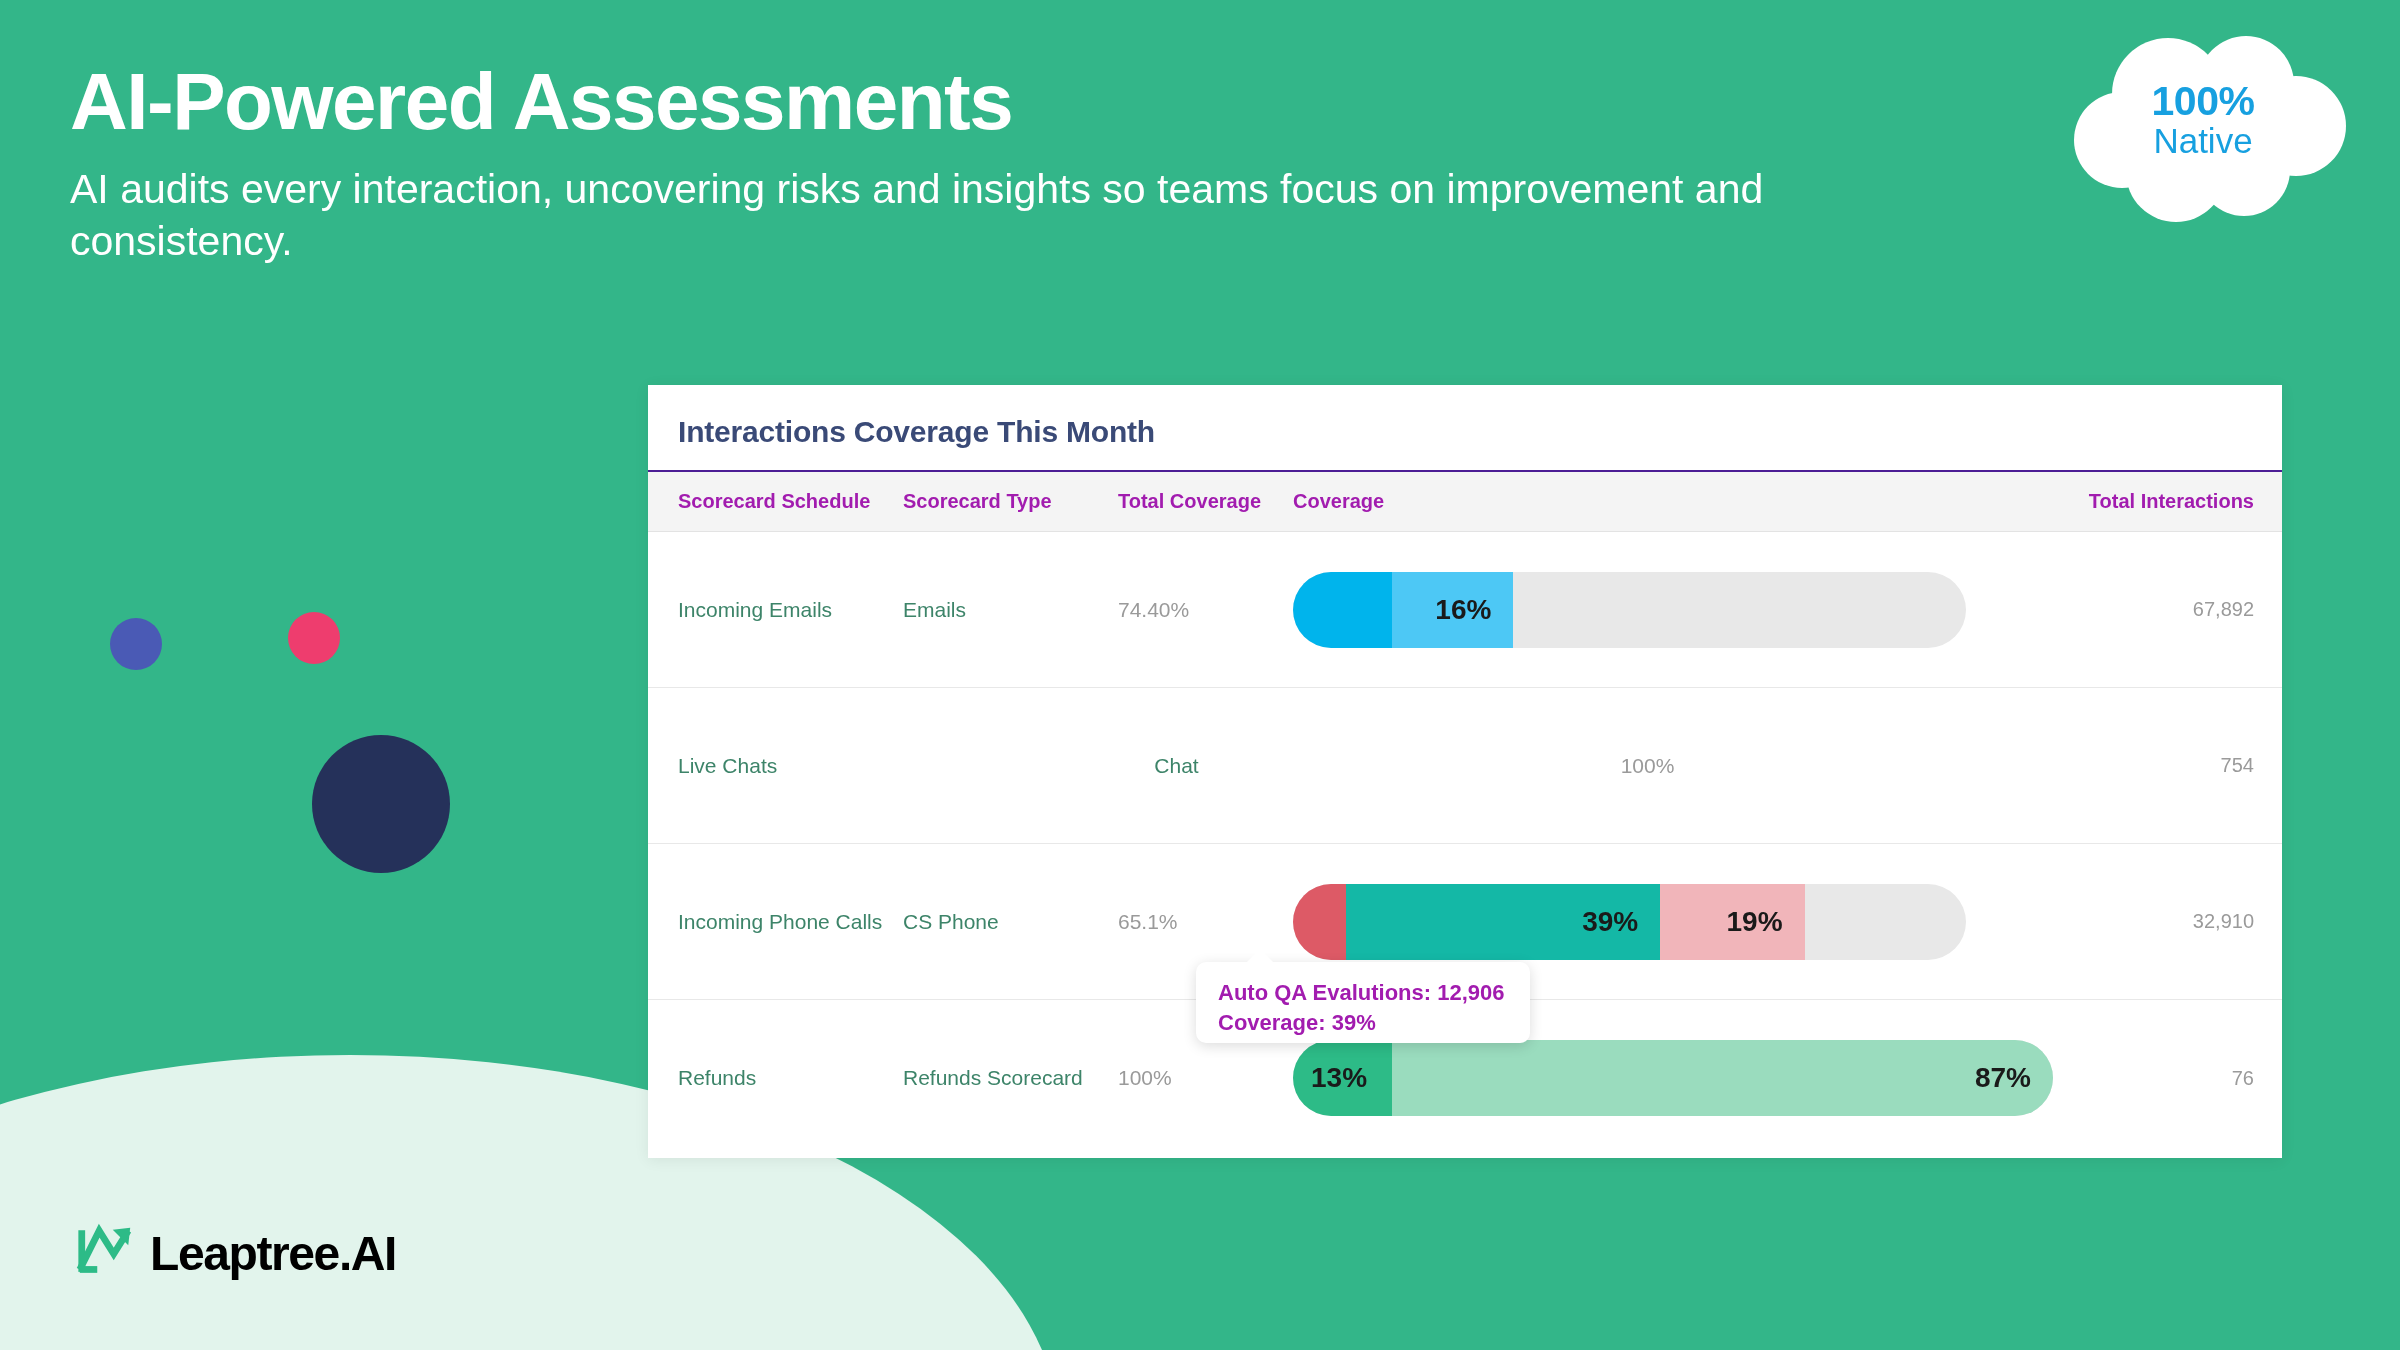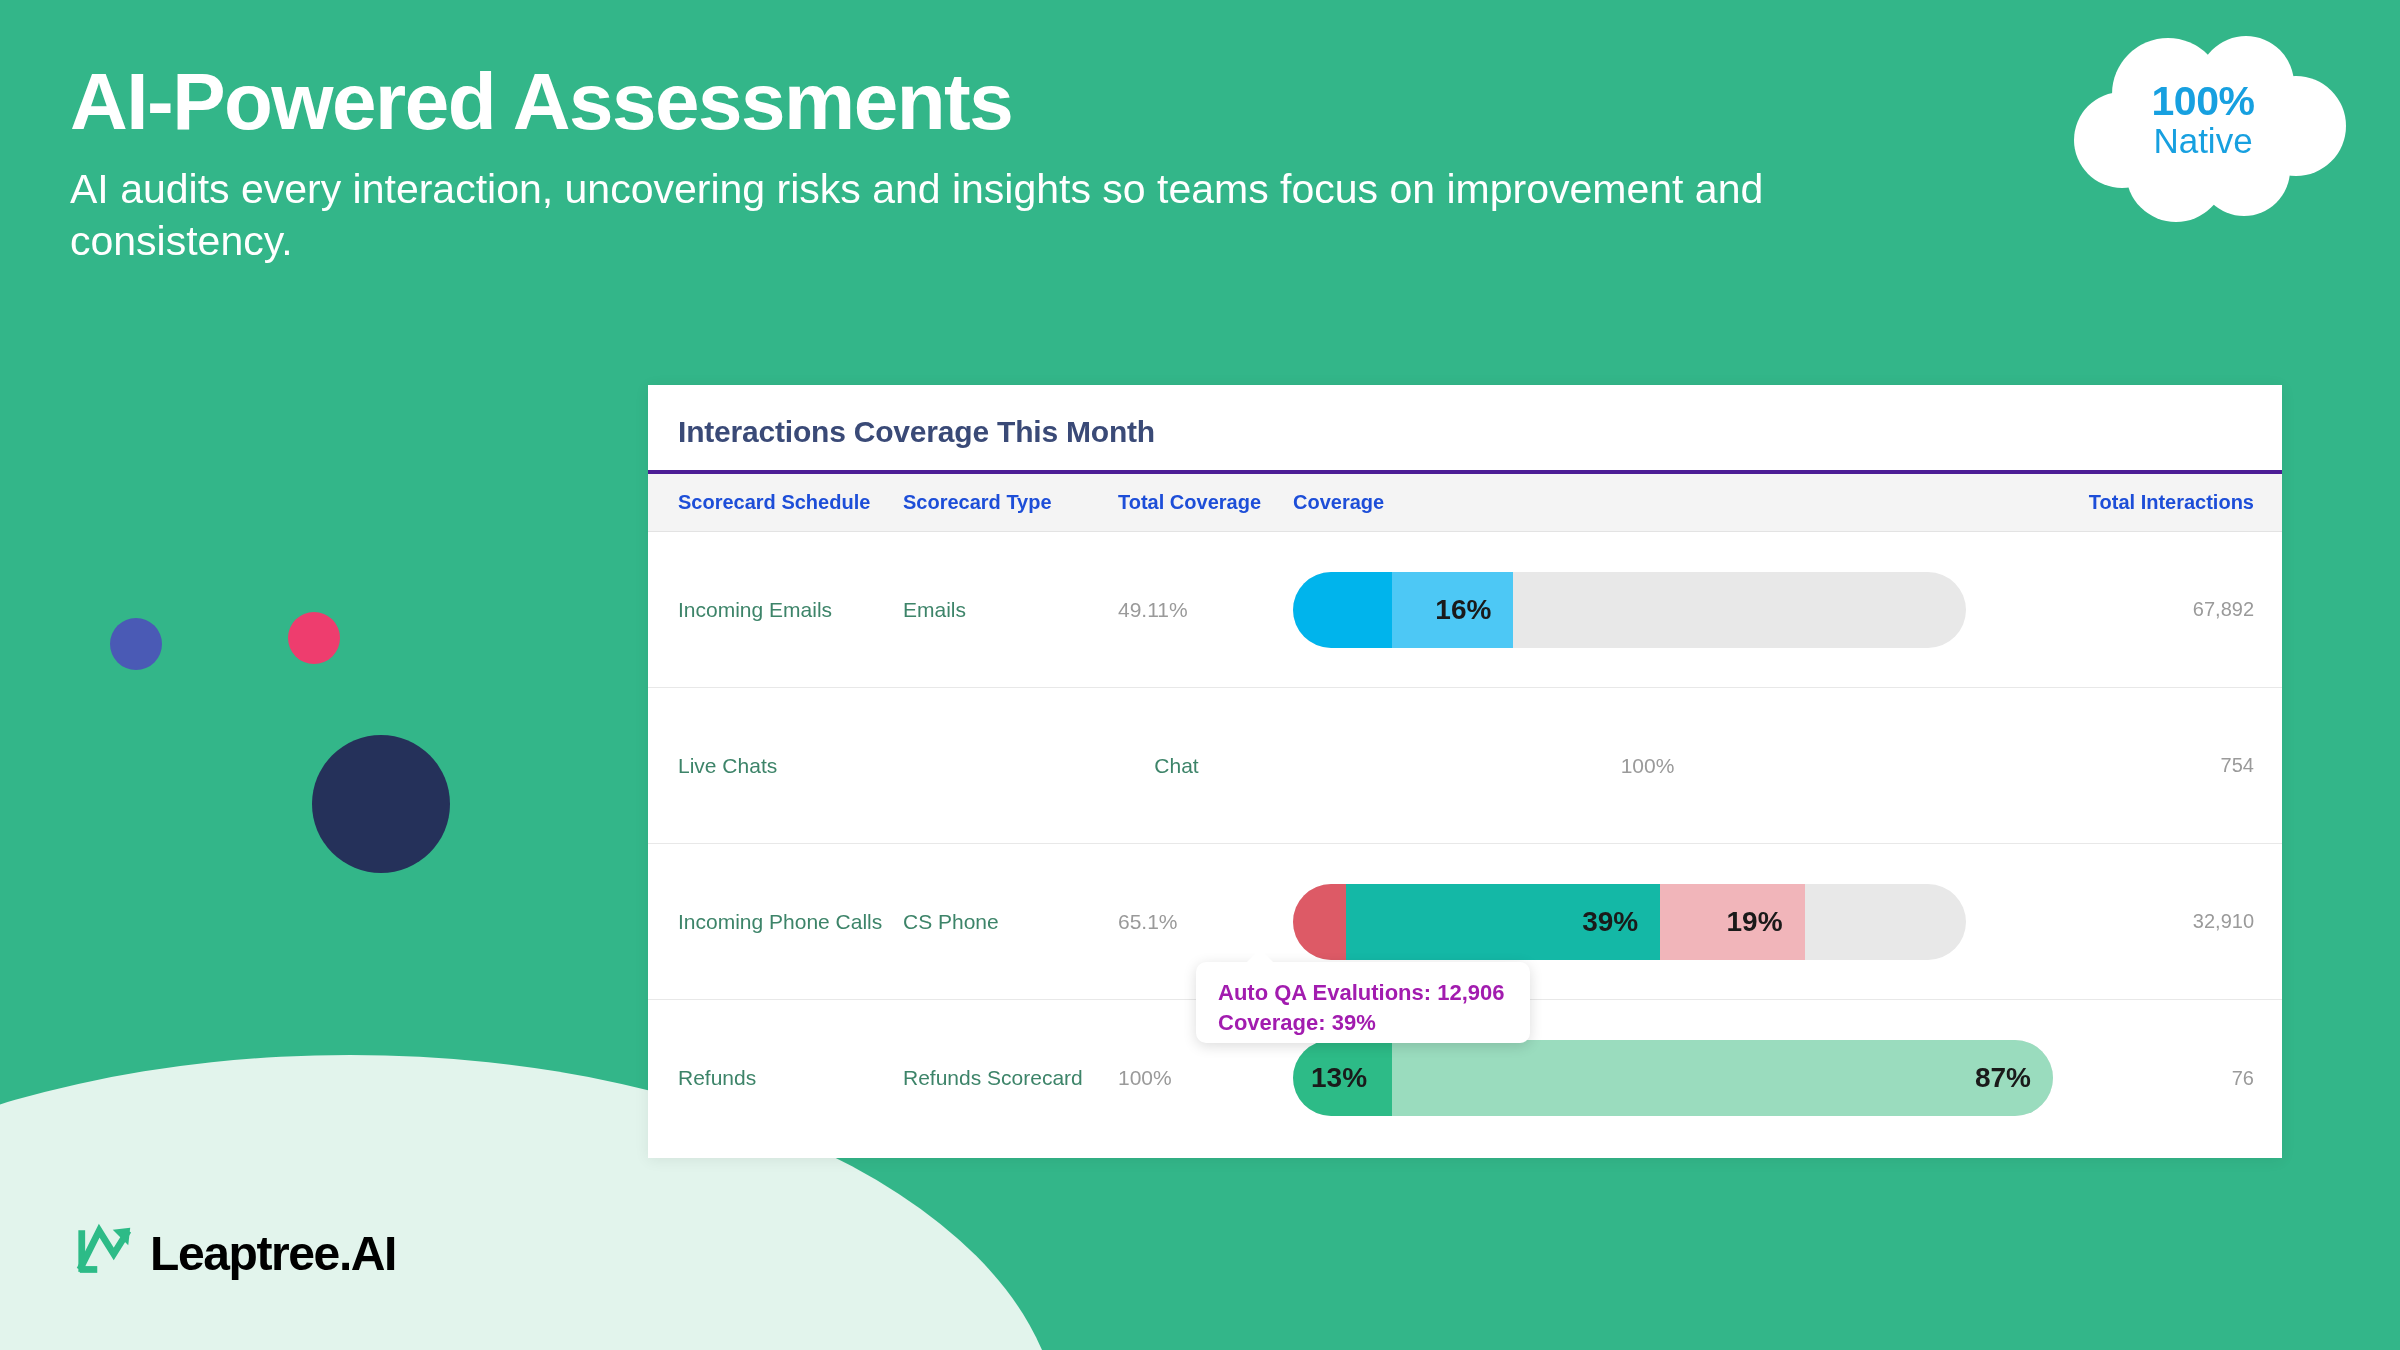--- a/index.html
+++ b/index.html
@@ -54,22 +54,22 @@
   .card-title{
     padding:30px 0 0 30px;
     font-size:30px; font-weight:bold; color:#3a4a77;
     letter-spacing:-0.2px;
     height:85px;
   }
   .thead{
     display:flex; align-items:center;
     height:62px;
     background:#f4f4f4;
-    border-top:4px solid #4c1d95; border-bottom:1px solid #e3e3e3;
-    font-size:20px; font-weight:bold; color:#1d4ed8;
+    border-top:2px solid #4c1d95; border-bottom:1px solid #e3e3e3;
+    font-size:20px; font-weight:bold; color:#a21caf;
   }
   .col-sched { width:255px; padding-left:30px; }
   .col-type  { width:215px; }
   .col-total { width:175px; }
   .col-cov   { flex:1; }
   .col-int   { width:235px; text-align:right; padding-right:28px; }
 
   .trow{
     display:flex; align-items:center; position:relative;
     height:156px;
@@ -160,21 +160,21 @@
     <div class="col-type">Scorecard Type</div>
     <div class="col-total">Total Coverage</div>
     <div class="col-cov">Coverage</div>
     <div class="col-int">Total Interactions</div>
   </div>
 
   <div id="rows">
       <div class="trow">
     <div class="col-sched cell-sched">Incoming Emails</div>
     <div class="col-type cell-type">Emails</div>
-    <div class="col-total cell-total">49.11%</div>
+    <div class="col-total cell-total">74.40%</div>
     <div class="col-cov">
       <div class="bar-wrap">
         <div class="bar-track" style="width:672.6px">
               <div class="seg" style="width:98.8px;background:#00b4ec"></div>
               <div class="seg" style="width:121.60000000000001px;background:#4dc8f5">
                 <span class="seg-label">16%</span>
               </div>
             </div>
       </div>
     </div>

